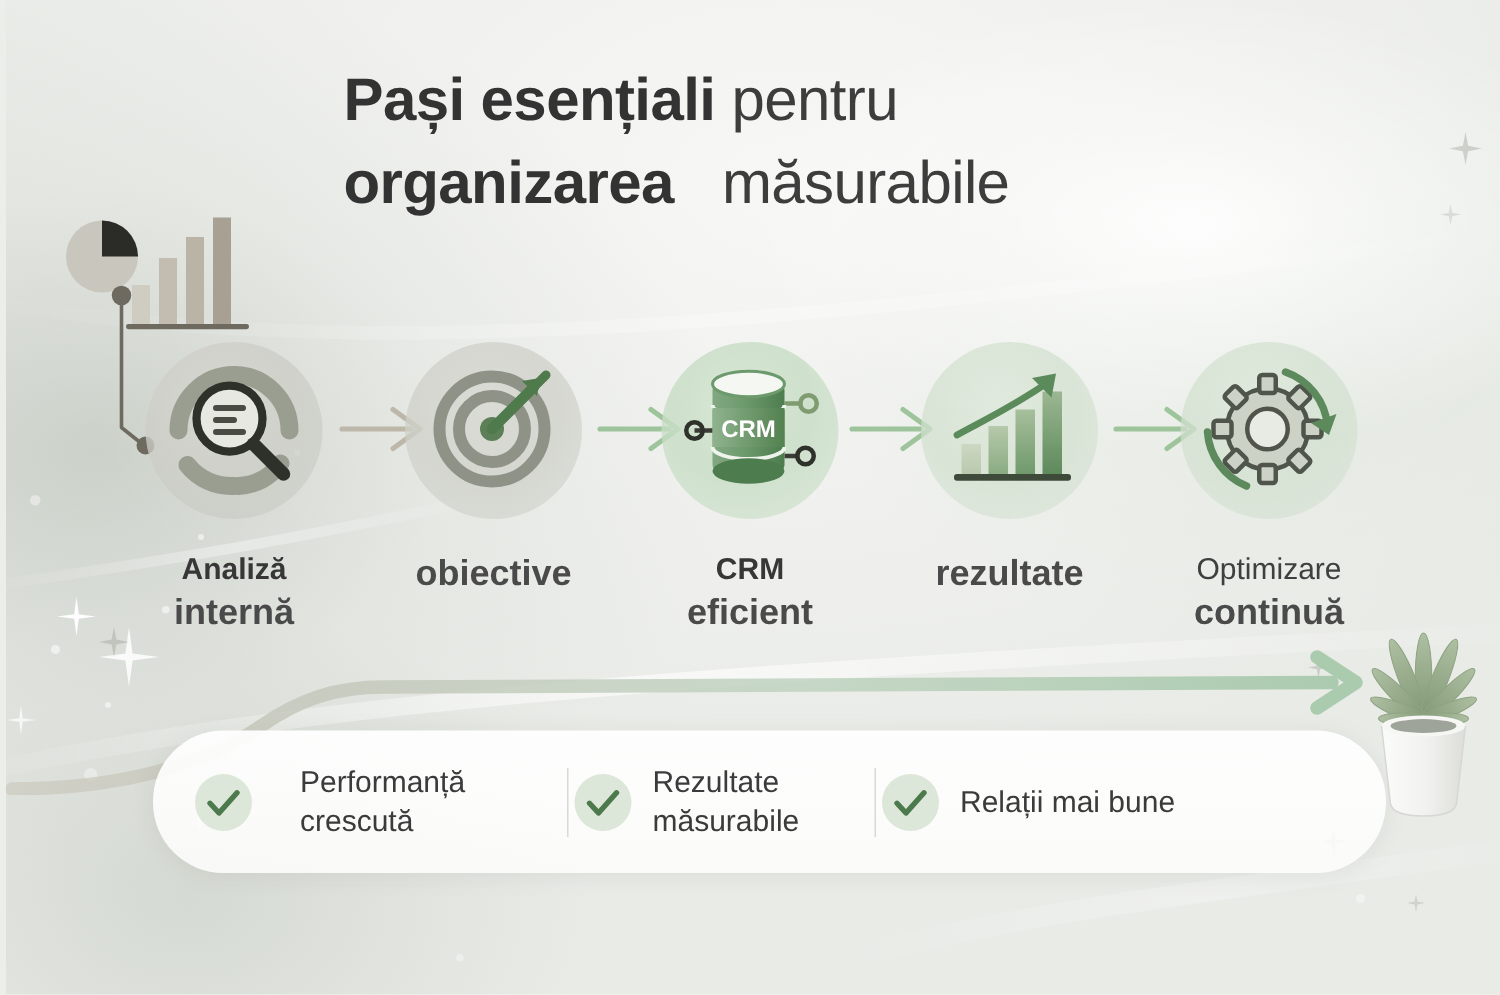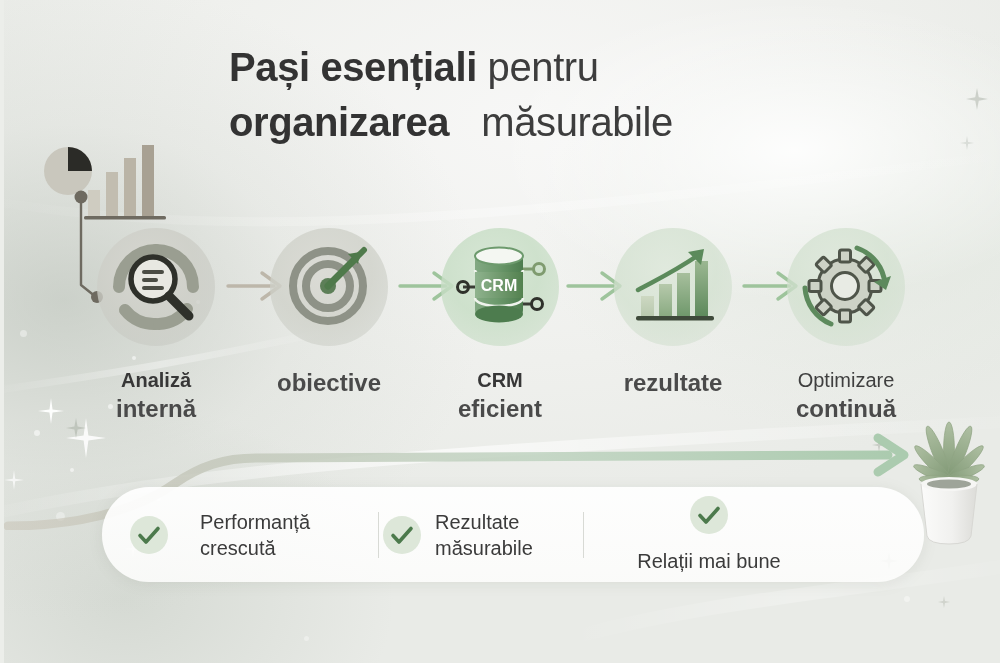--- a/index.html
+++ b/index.html
@@ -71,21 +71,21 @@
   #benefits {
     position:absolute; left:98px; top:487px; width:822px; height:95px;
     background:linear-gradient(180deg, rgba(255,255,255,.93) 0%, rgba(253,253,252,.88) 100%);
     border-radius:47px;
     box-shadow:0 2px 14px rgba(120,128,118,.13);
     display:flex; align-items:center;
   }
   .benefit { display:flex; align-items:center; gap:14px; padding:0 4px; }
   .benefit:nth-child(1){ margin-left:24px; width:252px;gap:32px; }
   .benefit:nth-child(3){ width:204px; }
-  .benefit:nth-child(5){ width:250px;flex-direction:column; }
+  .benefit:nth-child(5){ width:250px; }
   .check {
     flex:0 0 auto; width:38px; height:38px; border-radius:50%;
     background:#dde7d9; position:relative;
   }
   .check svg { position:absolute; left:0; top:0; }
   .btext { font-size:20px; line-height:1.3; color:#3b3b3b; }
   .divider { width:1px; height:46px; background:#d8dad5; flex:0 0 auto; }
 
   
   #plant { position:absolute; left:893px; top:418px; width:104px; height:128px; }

